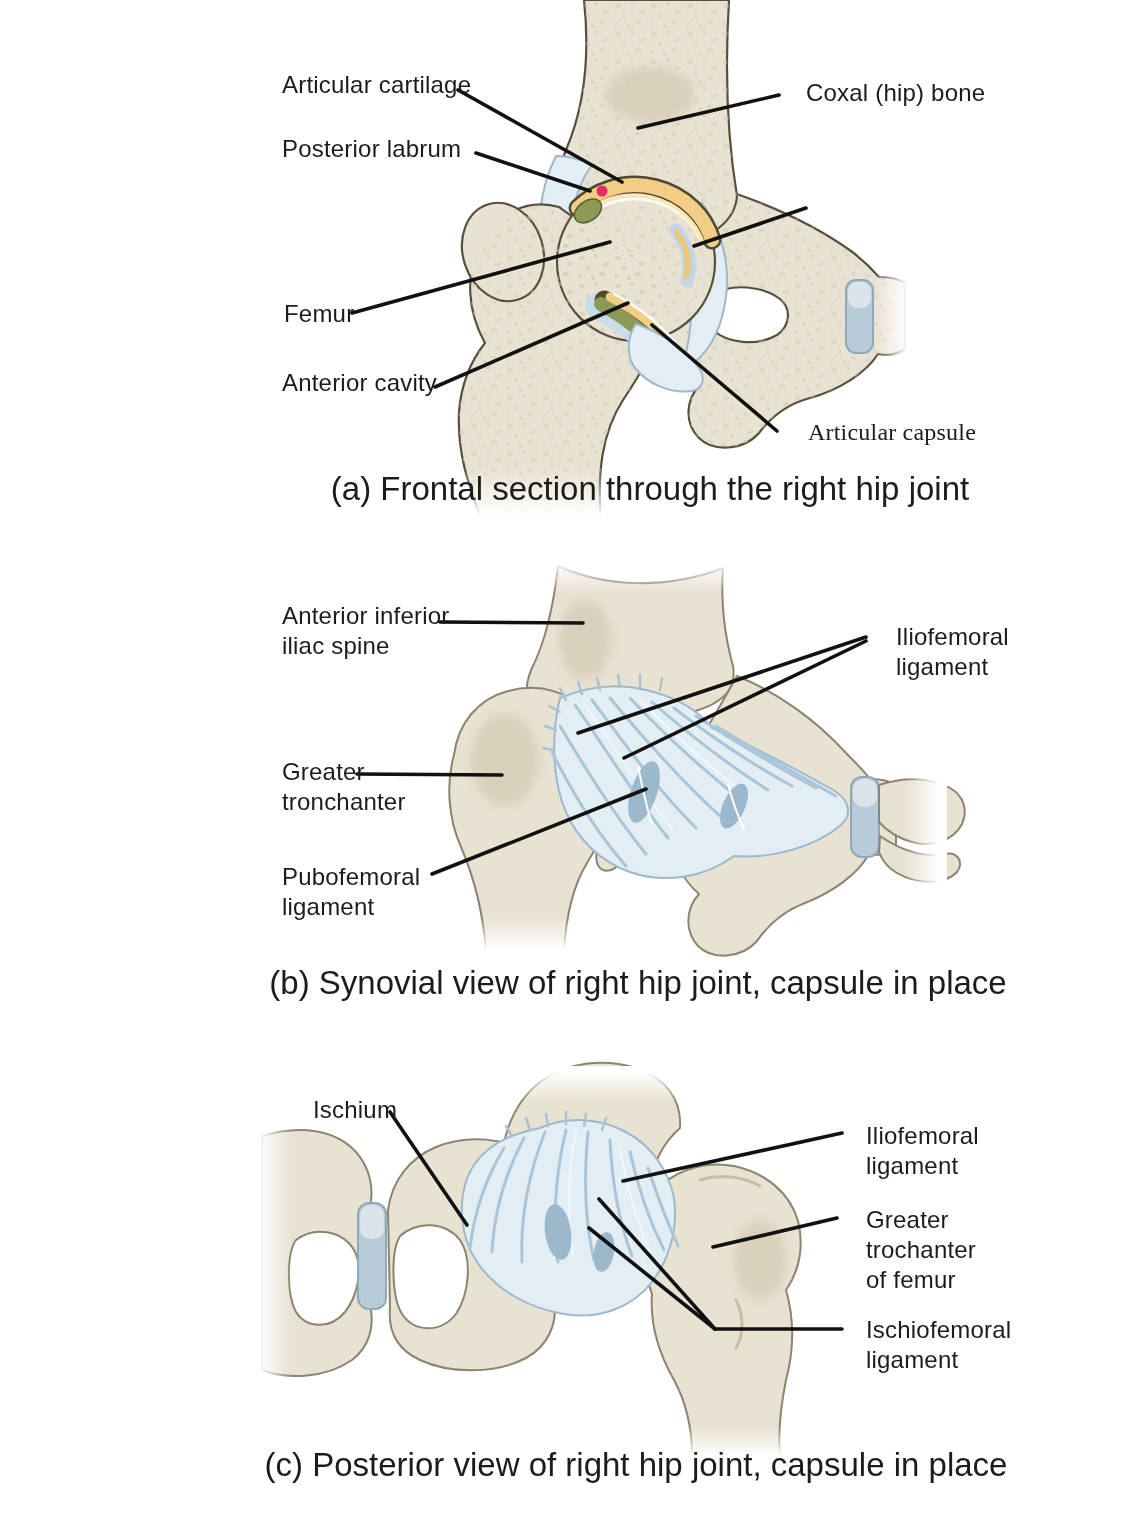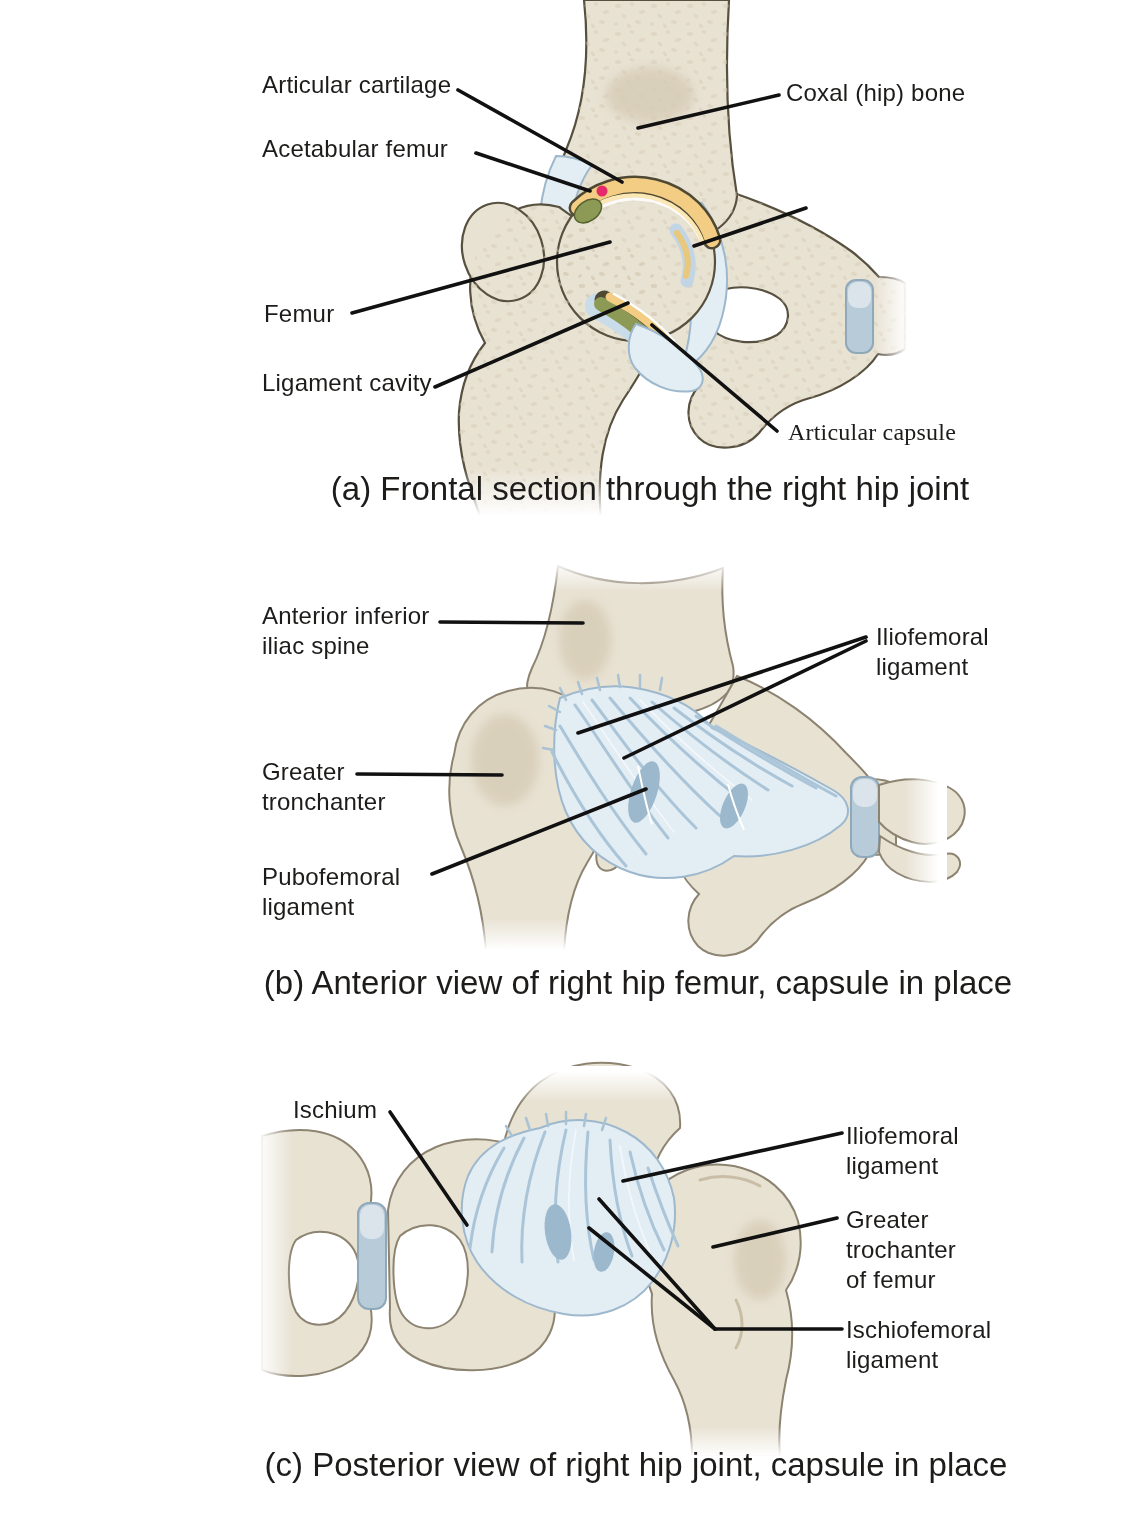--- a/index.html
+++ b/index.html
@@ -1,19 +1,19 @@
 <!DOCTYPE html>
 <html style="--bone: #e8e2d3; --bone_shade: #d3c9b3; --bone_outline: #6e6554; --cartilage_yellow: #f3cd83; --labrum_green: #8c9a55; --capsule_blue: #e3edf4; --capsule_fiber: #aac4d8; --symphysis_blue: #b7cbd8; --marker_pink: #e42a68; --leader_black: #111111; --text: #1d1c1a; --background: #ffffff;"><head>
 <meta charset="utf-8">
 <style>
   html,body{margin:0;padding:0;background:#ffffff;}
   body{width:1141px;height:1536px;position:relative;font-family:"Liberation Sans",sans-serif;}
   .stage{position:absolute;left:0;top:0;width:1141px;height:1536px;}
   .art{position:absolute;left:0;top:0;}
-  .lbl{position:absolute;color:var(--text,#1d1c1a);font-size:24px;line-height:30px;letter-spacing:.2px;}
+  .lbl{position:absolute;color:var(--text,#1d1c1a);font-size:24px;line-height:30px;letter-spacing:.2px;margin-left:20px;}
   .cap{position:absolute;color:var(--text,#1d1c1a);font-size:33px;line-height:30px;text-align:center;width:980px;}
 
   
   .boneA{fill:var(--bone,#e8e2d3);stroke:#57503f;stroke-width:2.2;}
   .bone{fill:var(--bone,#e8e2d3);stroke:#8d8371;stroke-width:2;}
   .stip{fill:url(#stip);opacity:.5;stroke:none;}
   .capfill{fill:var(--capsule_blue,#e3edf4);stroke:#9db8cd;stroke-width:2;}
   .fiber{fill:none;stroke:var(--capsule_fiber,#aac4d8);stroke-width:3;stroke-linecap:round;}
   .fiberhl{fill:none;stroke:#f2f7fb;stroke-width:1.8;stroke-linecap:round;}
   .frill{fill:none;stroke:#a9c2d4;stroke-width:2.5;stroke-linecap:round;}
@@ -231,32 +231,32 @@
       <path class="leader" d="M 842,1133 L 623,1181"></path>
       <path class="leader" d="M 837,1218 L 713,1247"></path>
       <path class="leader" d="M 842,1329 L 715,1329"></path>
       <path class="leader" d="M 715,1329 L 599,1199"></path>
       <path class="leader" d="M 715,1329 L 589,1228"></path>
     </g>
   </g>
 </svg>
 
 <div class="lbl" style="left:262px;top:70px;">Articular cartilage</div>
-<div class="lbl" style="left:262px;top:134px;">Acetabular femur</div>
+<div class="lbl" style="left:262px;top:134px;">Posterior labrum</div>
 <div class="lbl" style="left:264px;top:299px;">Femur</div>
-<div class="lbl" style="left:262px;top:368px;">Ligament cavity</div>
+<div class="lbl" style="left:262px;top:368px;">Anterior cavity</div>
 <div class="lbl" style="left:786px;top:78px;">Coxal (hip) bone</div>
 <div class="lbl" style="left:788px;top:417px;font-family:Liberation Serif, serif;">Articular capsule</div>
 <div class="cap" style="left:160px;top:474px;">(a) Frontal section through the right hip joint</div>
 
 <div class="lbl" style="left:262px;top:601px;width:190px;">Anterior inferior iliac spine</div>
 <div class="lbl" style="left:262px;top:757px;width:140px;">Greater tronchanter</div>
 <div class="lbl" style="left:262px;top:862px;width:150px;">Pubofemoral ligament</div>
 <div class="lbl" style="left:876px;top:622px;width:130px;">Iliofemoral ligament</div>
-<div class="cap" style="left:148px;top:968px;">(b) Anterior view of right hip femur, capsule in place</div>
+<div class="cap" style="left:148px;top:968px;">(b) Synovial view of right hip joint, capsule in place</div>
 
 <div class="lbl" style="left:293px;top:1095px;">Ischium</div>
 <div class="lbl" style="left:846px;top:1121px;width:130px;">Iliofemoral ligament</div>
 <div class="lbl" style="left:846px;top:1315px;width:162px;">Ischiofemoral ligament</div>
 <div class="lbl" style="left:846px;top:1205px;width:130px;">Greater trochanter of femur</div>
 <div class="cap" style="left:146px;top:1450px;">(c) Posterior view of right hip joint, capsule in place</div>
 
 </div>
 
 </body></html>

